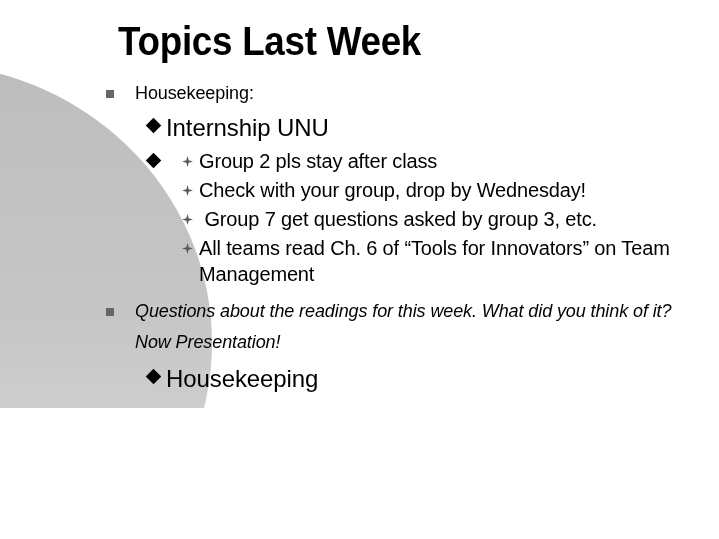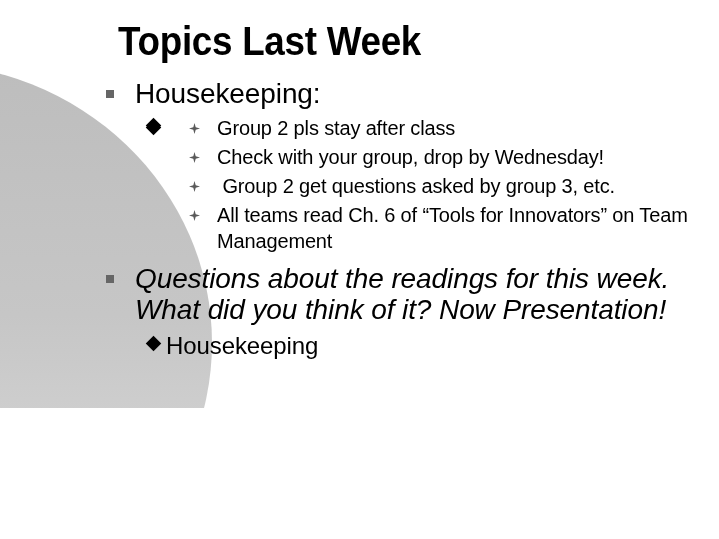--- a/index.html
+++ b/index.html
@@ -76,21 +76,21 @@
   .lvl1 .marker {
     left: 106px;
     top: 12px;
     width: 8px;
     height: 8px;
     background: #666666;
   }
   .lvl1 .btext {
     margin-left: 135px;
     margin-right: 18px;
-    font-size: 28px;
+    font-size: 18px;
     line-height: 31px;
     letter-spacing: -0.1px;
   }
 
   
   .lvl2 {
     margin: 0 0 2px 0;
   }
   .lvl2 .marker {
     left: 148px;
@@ -103,22 +103,21 @@
   .lvl2 .btext {
     margin-left: 166px;
     margin-right: 18px;
     font-size: 24px;
     line-height: 29px;
     letter-spacing: -0.1px;
   }
 
   
   .lvl3 {
-    margin: 0 0 3px 8px;
-    padding-left: 11px;
+    margin: 0 0 3px 1px;
   }
   .lvl3 .marker {
     left: 181px;
     top: 8px;
     width: 11px;
     height: 11px;
   }
   .lvl3 .marker svg { display: block; }
   .lvl3 .btext {
     margin-left: 198px;
@@ -153,20 +152,21 @@
 
   <div id="body-list">
 
     <div class="bullet-row lvl1">
       <span class="marker"></span>
       <span class="btext">Housekeeping:</span>
     </div>
 
     <div class="bullet-row lvl2">
       <span class="marker"></span>
+      <span class="btext">Internship UNU</span>
     </div>
 
     <div class="bullet-row lvl2 gap-before-sm">
       <span class="marker"></span>
     </div>
 
     <div class="bullet-row lvl3 gap-before-sm">
       <span class="marker">
         <svg width="11" height="11" viewBox="0 0 11 11">
             <path d="M5.5 0 L6.7 4.3 L11 5.5 L6.7 6.7 L5.5 11 L4.3 6.7 L0 5.5 L4.3 4.3 Z" fill="#5a5a5a"></path>
@@ -183,21 +183,21 @@
       </span>
       <span class="btext">Check with your group, drop by Wednesday!</span>
     </div>
 
     <div class="bullet-row lvl3">
       <span class="marker">
         <svg width="11" height="11" viewBox="0 0 11 11">
             <path d="M5.5 0 L6.7 4.3 L11 5.5 L6.7 6.7 L5.5 11 L4.3 6.7 L0 5.5 L4.3 4.3 Z" fill="#5a5a5a"></path>
           </svg>
       </span>
-      <span class="btext"> Group 2 get questions asked by group 3, etc.</span>
+      <span class="btext"> Group 7 get questions asked by group 3, etc.</span>
     </div>
 
     <div class="bullet-row lvl3">
       <span class="marker">
         <svg width="11" height="11" viewBox="0 0 11 11">
             <path d="M5.5 0 L6.7 4.3 L11 5.5 L6.7 6.7 L5.5 11 L4.3 6.7 L0 5.5 L4.3 4.3 Z" fill="#5a5a5a"></path>
           </svg>
       </span>
       <span class="btext">All teams read Ch. 6 of “Tools for Innovators” on Team Management</span>
     </div>

